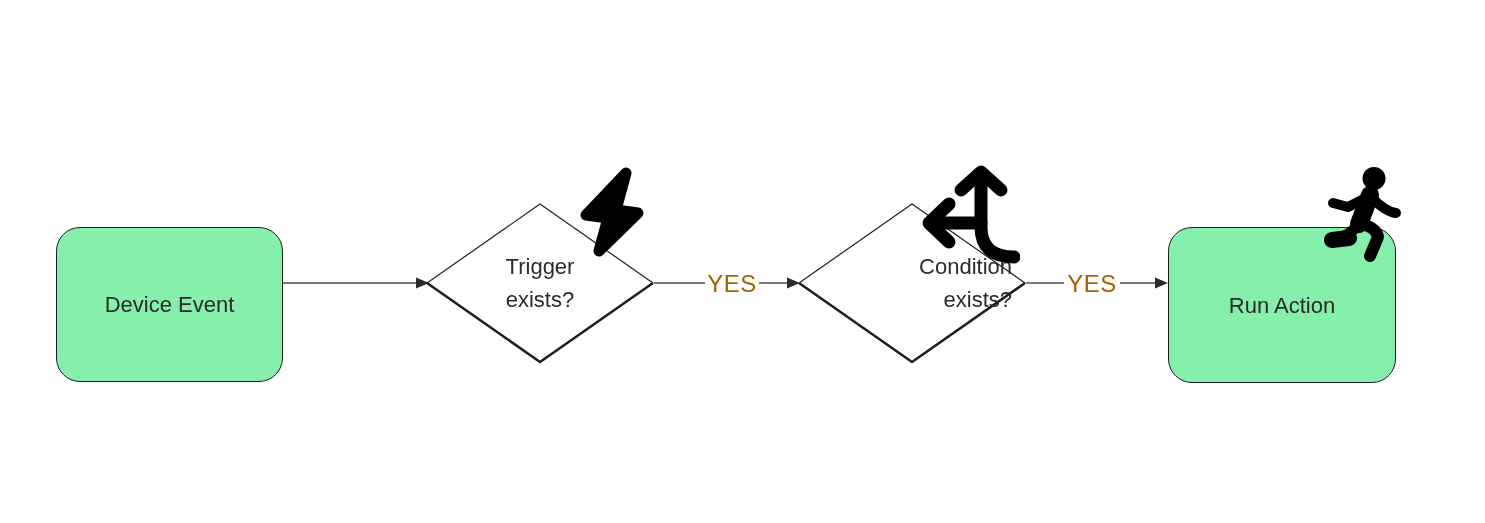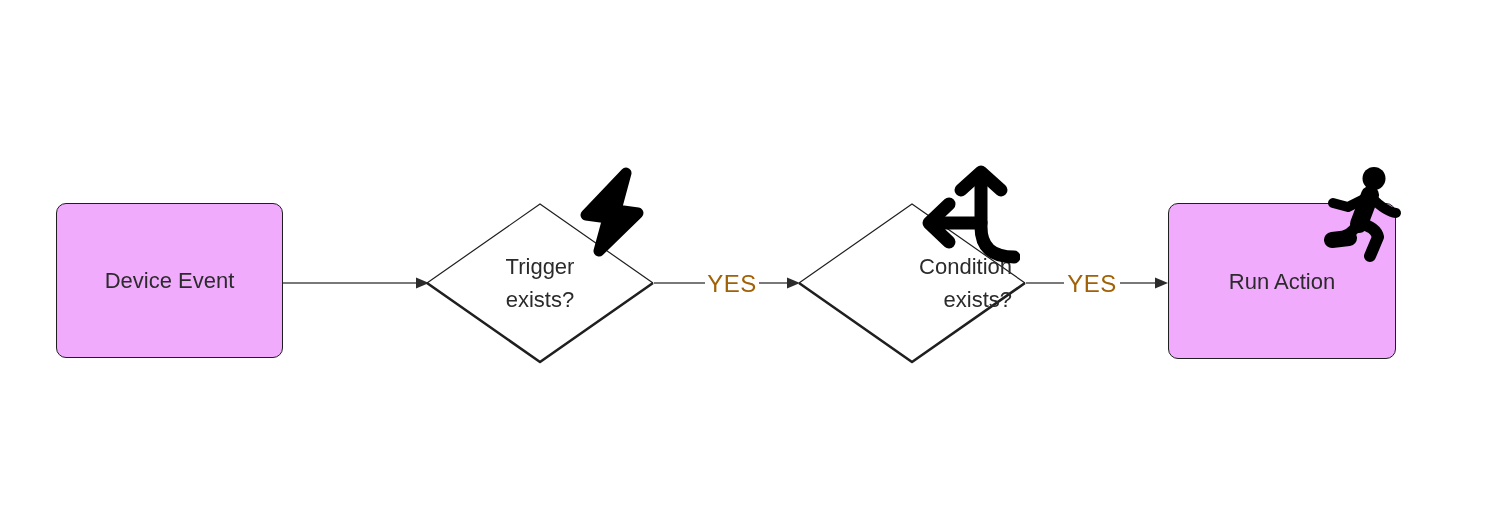--- a/index.html
+++ b/index.html
@@ -3,22 +3,22 @@
 <meta charset="utf-8">
 <style>
   html,body{margin:0;padding:0;background:#ffffff;}
   .canvas{
     position:relative;width:1485px;height:523px;background:#ffffff;overflow:hidden;
     font-family:"Liberation Sans", sans-serif;
   }
   .layer{position:absolute;left:0;top:0;width:1485px;height:523px;}
   .node-box{
     position:absolute;box-sizing:border-box;
-    border:1.4px solid #1f1f1f;border-radius:10px;background:#f0abfc;
-    display:flex;align-items:center;justify-content:center;
+    border:1.4px solid #1f1f1f;border-radius:24px;background:#86efac;
+    display:flex;align-items:center;justify-content:center;margin-top:24px;
   }
   .node-label{
     color:#2b2b2b;font-size:22px;line-height:33px;text-align:center;white-space:nowrap;
   }
   .diamond-label{
     position:absolute;display:flex;flex-direction:column;align-items:center;justify-content:center;
     color:#2b2b2b;font-size:22px;line-height:33px;text-align:center;pointer-events:none;
   }
   .edge-label{
     position:absolute;color:#a16207;font-size:24px;letter-spacing:0.5px;

